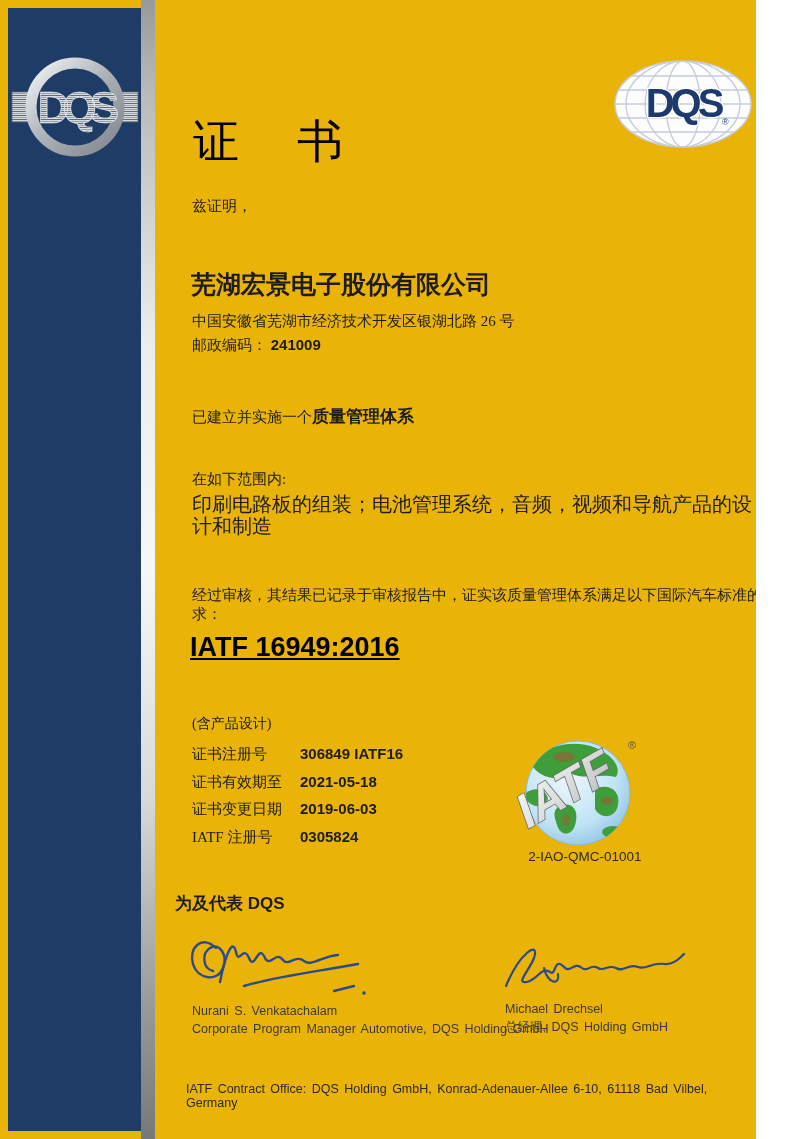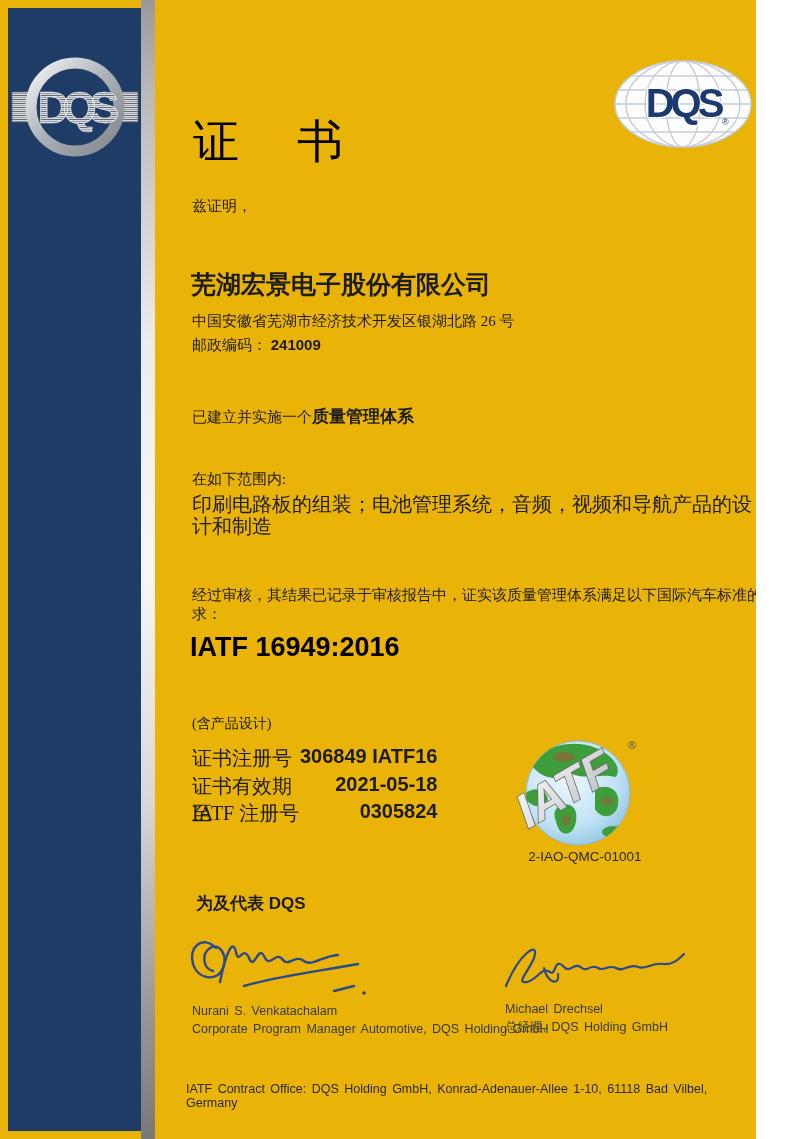--- a/index.html
+++ b/index.html
@@ -15,29 +15,29 @@
   .company-name{position:absolute;left:191px;top:268px;font-size:25px;font-weight:bold;
       font-family:"Liberation Sans","DejaVu Sans",sans-serif;}
   .company-addr{position:absolute;left:192px;top:309px;font-size:15px;line-height:24px;}
   .postal-value{font-family:"Liberation Sans","DejaVu Sans",sans-serif;font-weight:bold;}
   .statement{position:absolute;left:192px;top:405px;font-size:15px;}
   .statement b{font-family:"Liberation Sans","DejaVu Sans",sans-serif;font-size:17px;}
   .scope-heading{position:absolute;left:192px;top:470px;font-size:15px;}
   .scope-text{position:absolute;left:192px;top:493px;font-size:20px;width:560px;line-height:22px;}
   .audit{position:absolute;left:192px;top:586px;font-size:15px;width:590px;}
   .standard{position:absolute;left:190px;top:632px;font-size:27px;font-weight:bold;
-      font-family:"Liberation Sans","DejaVu Sans",sans-serif;color:#000;}
+      font-family:"Liberation Sans","DejaVu Sans",sans-serif;color:#000;text-decoration:underline;}
   .standard-note{position:absolute;left:192px;top:671px;font-size:14px;margin-top:44px;}
-  .details{position:absolute;left:192px;top:745px;font-size:20px;}
+  .details{position:absolute;left:192px;top:745px;font-size:15px;}
   .details .row{display:grid;grid-template-columns:108px auto;height:27.5px;align-items:start;}
-  .details .val{font-family:"Liberation Sans","DejaVu Sans",sans-serif;font-weight:bold;text-align:right;}
+  .details .val{font-family:"Liberation Sans","DejaVu Sans",sans-serif;font-weight:bold;}
   .iatf-logo{position:absolute;left:516px;top:733px;}
   .iatf-code{position:absolute;left:500px;top:849px;width:170px;text-align:center;font-size:13.5px;
       font-family:"Liberation Sans","DejaVu Sans",sans-serif;color:#2a2a2a;}
-  .behalf{position:absolute;left:196px;top:892px;font-size:17px;font-weight:bold;
+  .behalf{position:absolute;left:175px;top:892px;font-size:17px;font-weight:bold;
       font-family:"Liberation Sans","DejaVu Sans",sans-serif;}
   .sig-left-svg{position:absolute;left:186px;top:926px;}
   .sig-right-svg{position:absolute;left:498px;top:938px;}
   .sig-block{position:absolute;font-size:12.5px;line-height:17.5px;color:#3a3a3a;
       font-family:"Liberation Sans","DejaVu Sans",sans-serif;word-spacing:2px;}
   .sig-block.left{left:192px;top:1003px;}
   .sig-block.right{left:505px;top:1001px;}
   .footer{position:absolute;left:186px;top:1082px;font-size:12.5px;color:#2a2a2a;
       font-family:"Liberation Sans","DejaVu Sans",sans-serif;word-spacing:2px;}
   .side-date{position:absolute;left:776px;top:1073px;transform:translate(-50%,-50%) rotate(-90deg);
@@ -117,20 +117,24 @@
   <div class="standard-note">(含产品设计)</div>
 
   <div class="details">
     <div class="row">
       <span>证书注册号</span>
       <span class="val">306849 IATF16</span>
     </div>
     <div class="row">
       <span>证书有效期至</span>
       <span class="val">2021-05-18</span>
+    </div>
+    <div class="row">
+      <span>证书变更日期</span>
+      <span class="val">2019-06-03</span>
     </div>
     <div class="row">
       <span>IATF 注册号</span>
       <span class="val">0305824</span>
     </div>
   </div>
 
   <svg class="iatf-logo" width="135" height="118" viewBox="0 0 135 118">
     <defs>
       <radialGradient id="sea" cx="0.4" cy="0.35" r="0.8">
@@ -181,17 +185,17 @@
 
   <div class="sig-block right">
     <div>Michael Drechsel</div>
     <div>总经理, DQS Holding GmbH</div>
   </div>
   <div class="sig-block left">
     <div>Nurani S. Venkatachalam</div>
     <div>Corporate Program Manager Automotive, DQS Holding GmbH</div>
   </div>
 
-  <div class="footer">IATF Contract Office: DQS Holding GmbH, Konrad-Adenauer-Allee 1-10, 61118 Bad Vilbel, Germany</div>
+  <div class="footer">IATF Contract Office: DQS Holding GmbH, Konrad-Adenauer-Allee 6-10, 61118 Bad Vilbel, Germany</div>
 
   <div class="side-date">2017-03-09</div>
 
 </div>
 
 </body></html>

